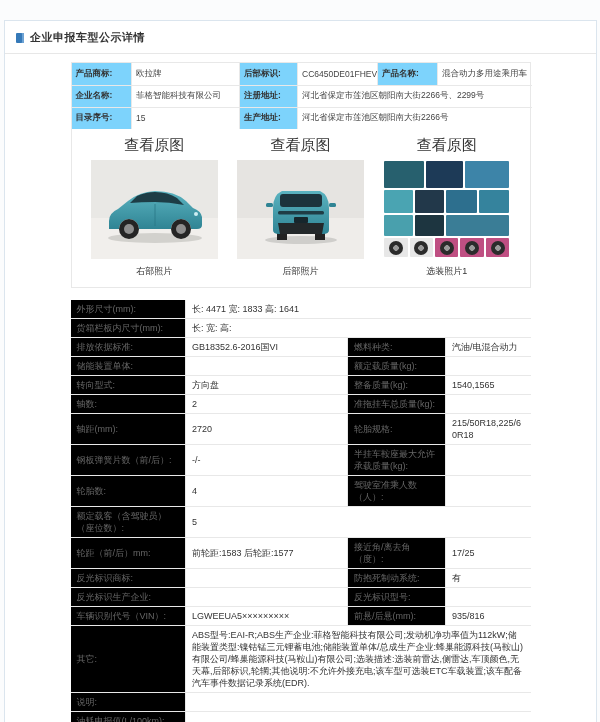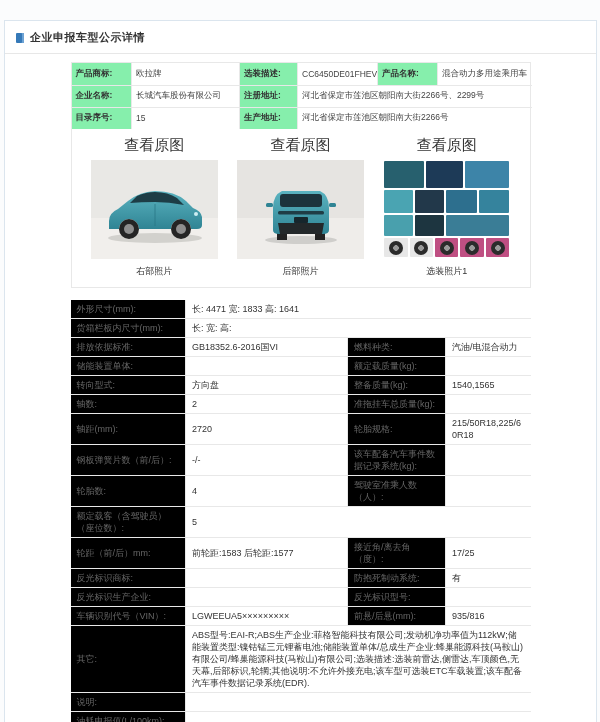--- a/index.html
+++ b/index.html
@@ -13,21 +13,21 @@
   .page-title { font-size:11px; color:#333; font-weight:600; letter-spacing:.5px; }
   .title-divider { border-bottom:1px solid #e7e7e7; margin-top:8px; }
   .content { width:460px; margin:8px auto 0; }
 
   
   .top-box { border:1px solid #e8e8e8; }
   table { border-collapse:collapse; width:100%; table-layout:fixed; }
   .info-table { border-style:hidden; }
   .info-table td { border:1px solid #e8e8e8; font-size:8.5px; height:22px;
                    padding:2px 4px; color:#444; white-space:nowrap; overflow:hidden; }
-  .info-table td.lbl { background:#86efac; font-weight:bold; color:#333; }
+  .info-table td.lbl { background:#7dd3fc; font-weight:bold; color:#333; }
 
   .photo-strip { display:flex; justify-content:space-evenly; padding:7px 0 9px; }
   .photo-col { width:127px; text-align:center; }
   .view-link { font-size:15px; color:#333; margin-bottom:5px; cursor:pointer; }
   .photo-frame { width:127px; height:99px; overflow:hidden; background:#eceae7; }
   .photo-caption { font-size:9px; color:#333; margin-top:6px; }
 
   
   .collage { width:127px; height:99px; background:#fff; display:flex;
              flex-direction:column; gap:2px; padding:1px; }
@@ -62,28 +62,28 @@
             <col style="width:108px">
             <col style="width:58px">
             <col style="width:80px">
             <col style="width:60px">
             <col style="width:94px">
           </colgroup>
         <tbody>
             <tr>
           <td class="lbl">产品商标:</td>
           <td>欧拉牌</td>
-          <td class="lbl">选装描述:</td>
+          <td class="lbl">后部标识:</td>
           <td>CC6450DE01FHEV</td>
           <td class="lbl">产品名称:</td>
           <td>混合动力多用途乘用车</td>
         </tr>
         <tr>
           <td class="lbl">企业名称:</td>
-          <td>长城汽车股份有限公司</td>
+          <td>菲格智能科技有限公司</td>
           <td class="lbl">注册地址:</td>
           <td colspan="3">河北省保定市莲池区朝阳南大街2266号、2299号</td>
         </tr>
         <tr>
           <td class="lbl">目录序号:</td>
           <td>15</td>
           <td class="lbl">生产地址:</td>
           <td colspan="3">河北省保定市莲池区朝阳南大街2266号</td>
         </tr>
       </tbody>
@@ -224,21 +224,21 @@
           </tr>
       <tr>
             <td class="lbl">轴距(mm):</td>
             <td>2720</td>
             <td class="lbl">轮胎规格:</td>
             <td>215/50R18,225/60R18</td>
           </tr>
       <tr>
             <td class="lbl">钢板弹簧片数（前/后）:</td>
             <td>-/-</td>
-            <td class="lbl">该车配备汽车事件数据记录系统(kg):</td>
+            <td class="lbl">半挂车鞍座最大允许承载质量(kg):</td>
             <td></td>
           </tr>
       <tr>
             <td class="lbl">轮胎数:</td>
             <td>4</td>
             <td class="lbl">驾驶室准乘人数（人）:</td>
             <td></td>
           </tr>
       <tr>
             <td class="lbl">额定载客（含驾驶员）（座位数）:</td>

